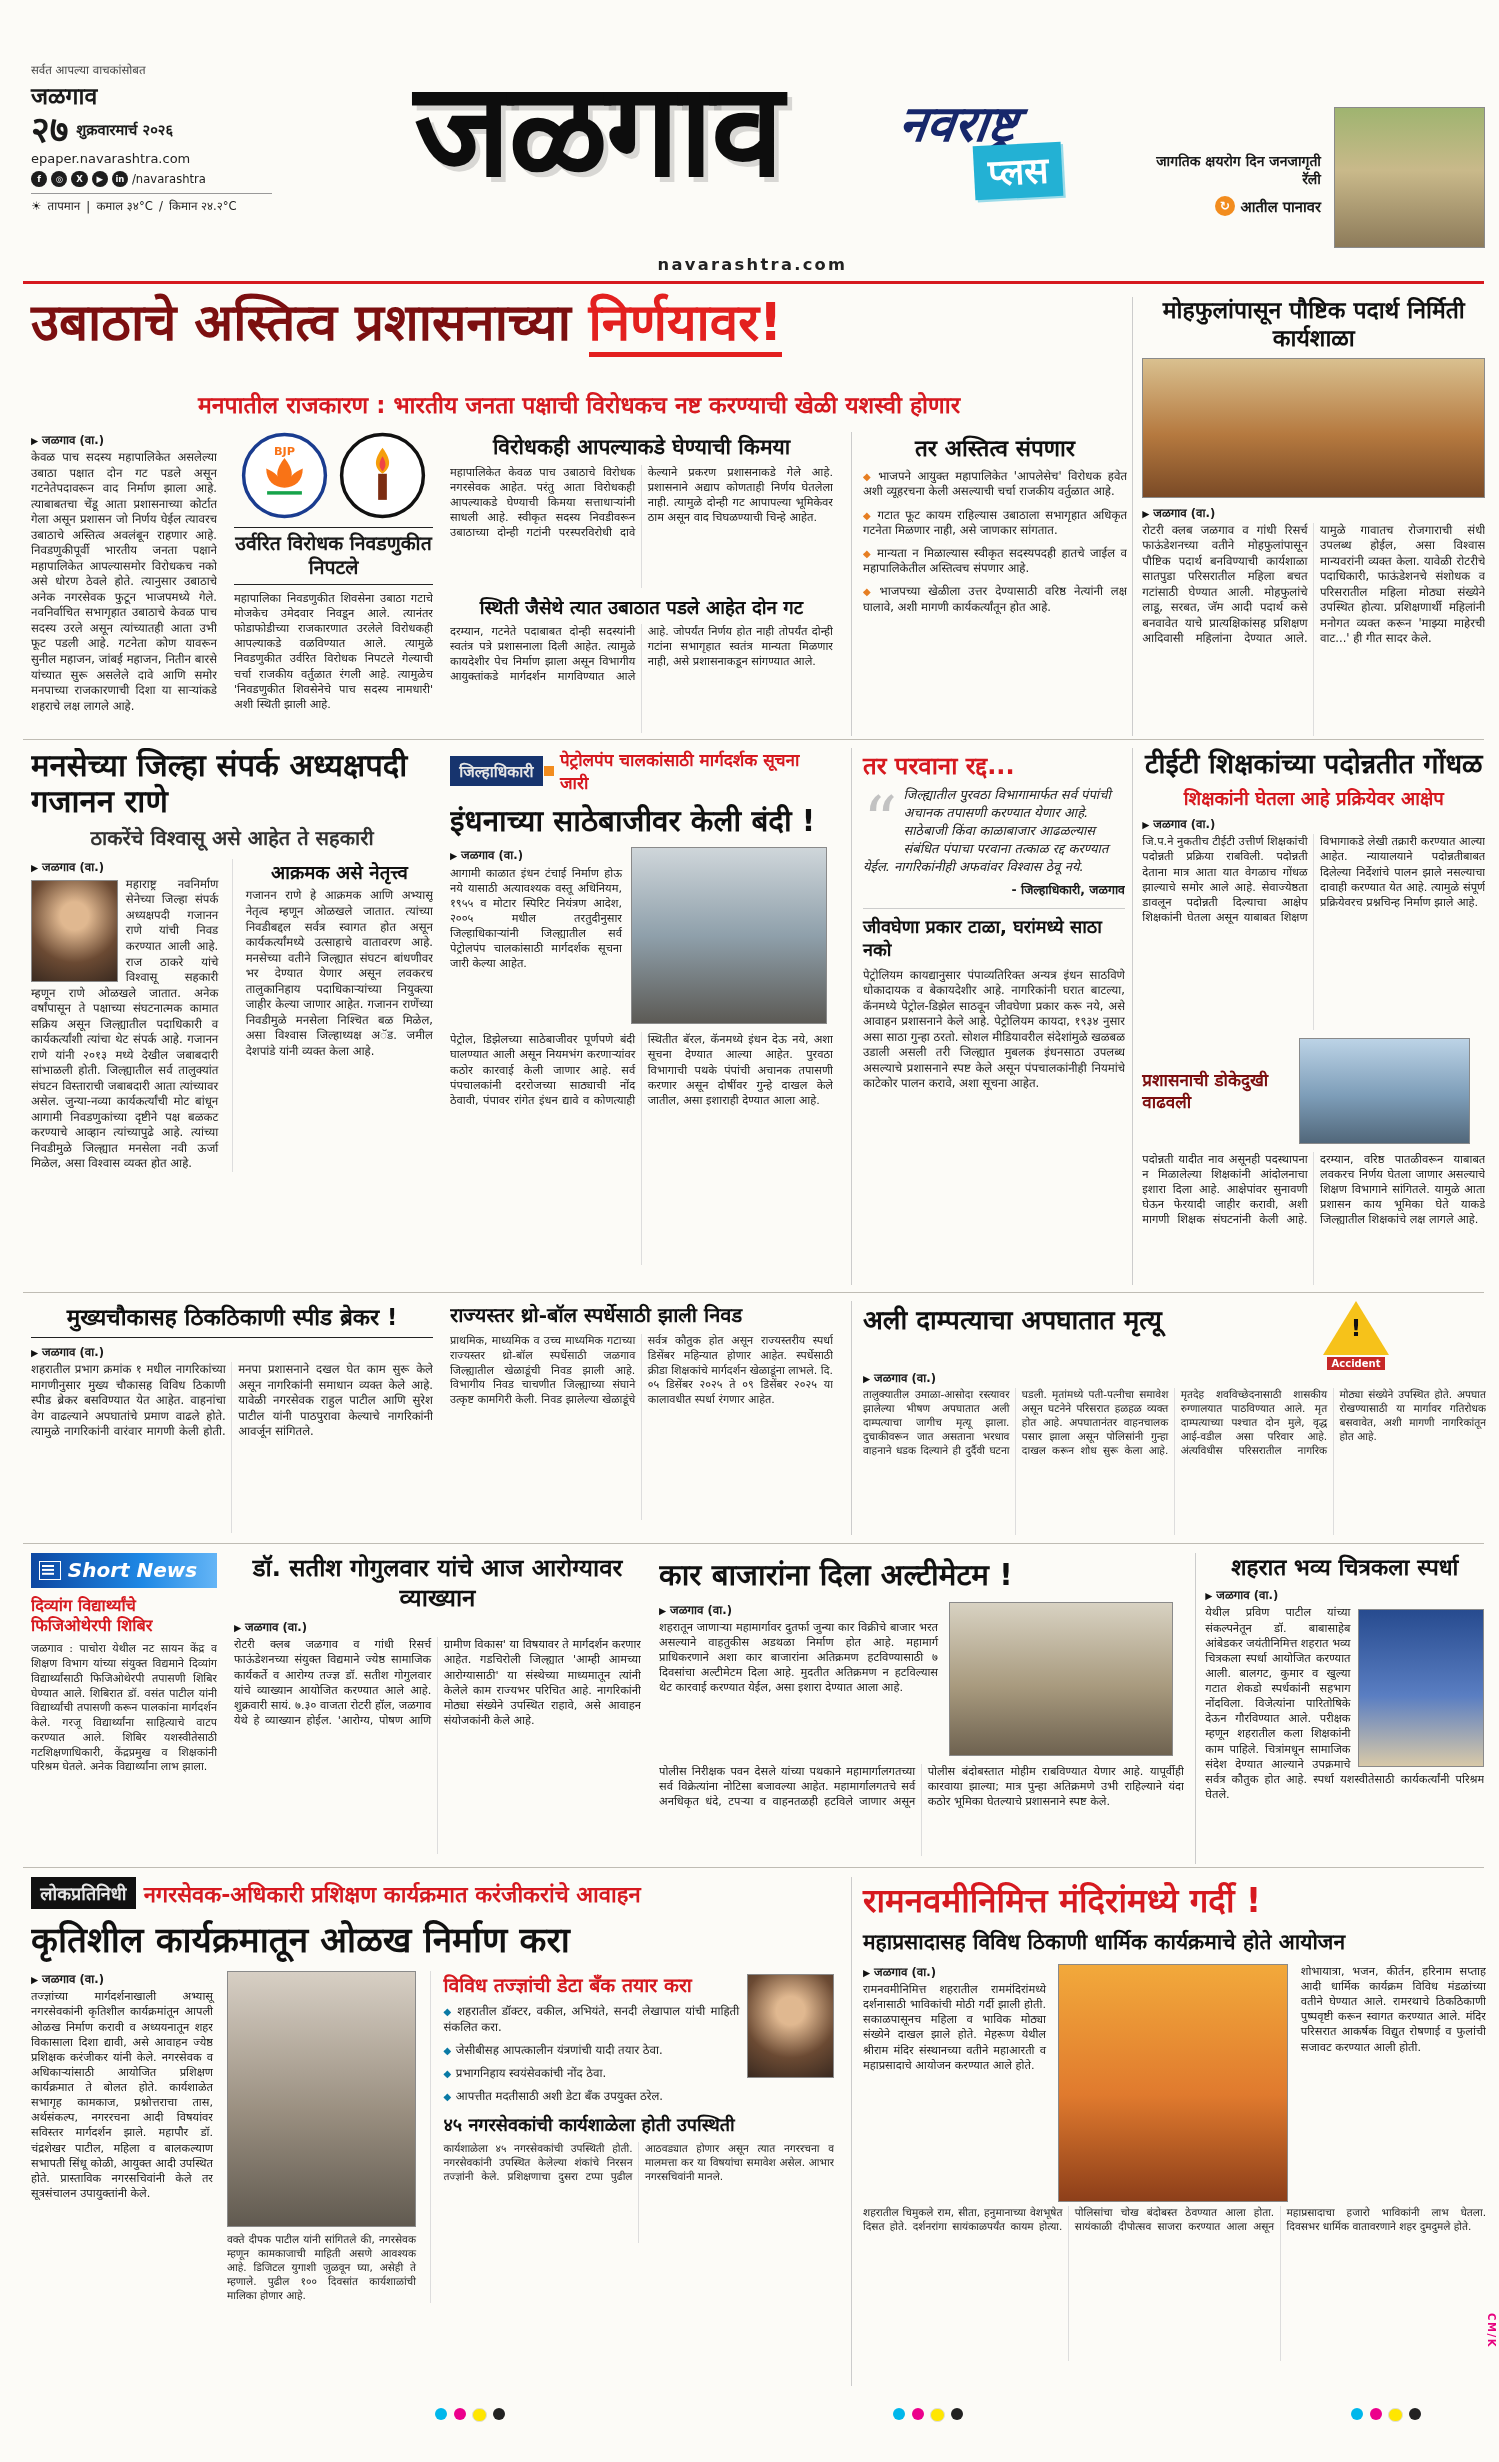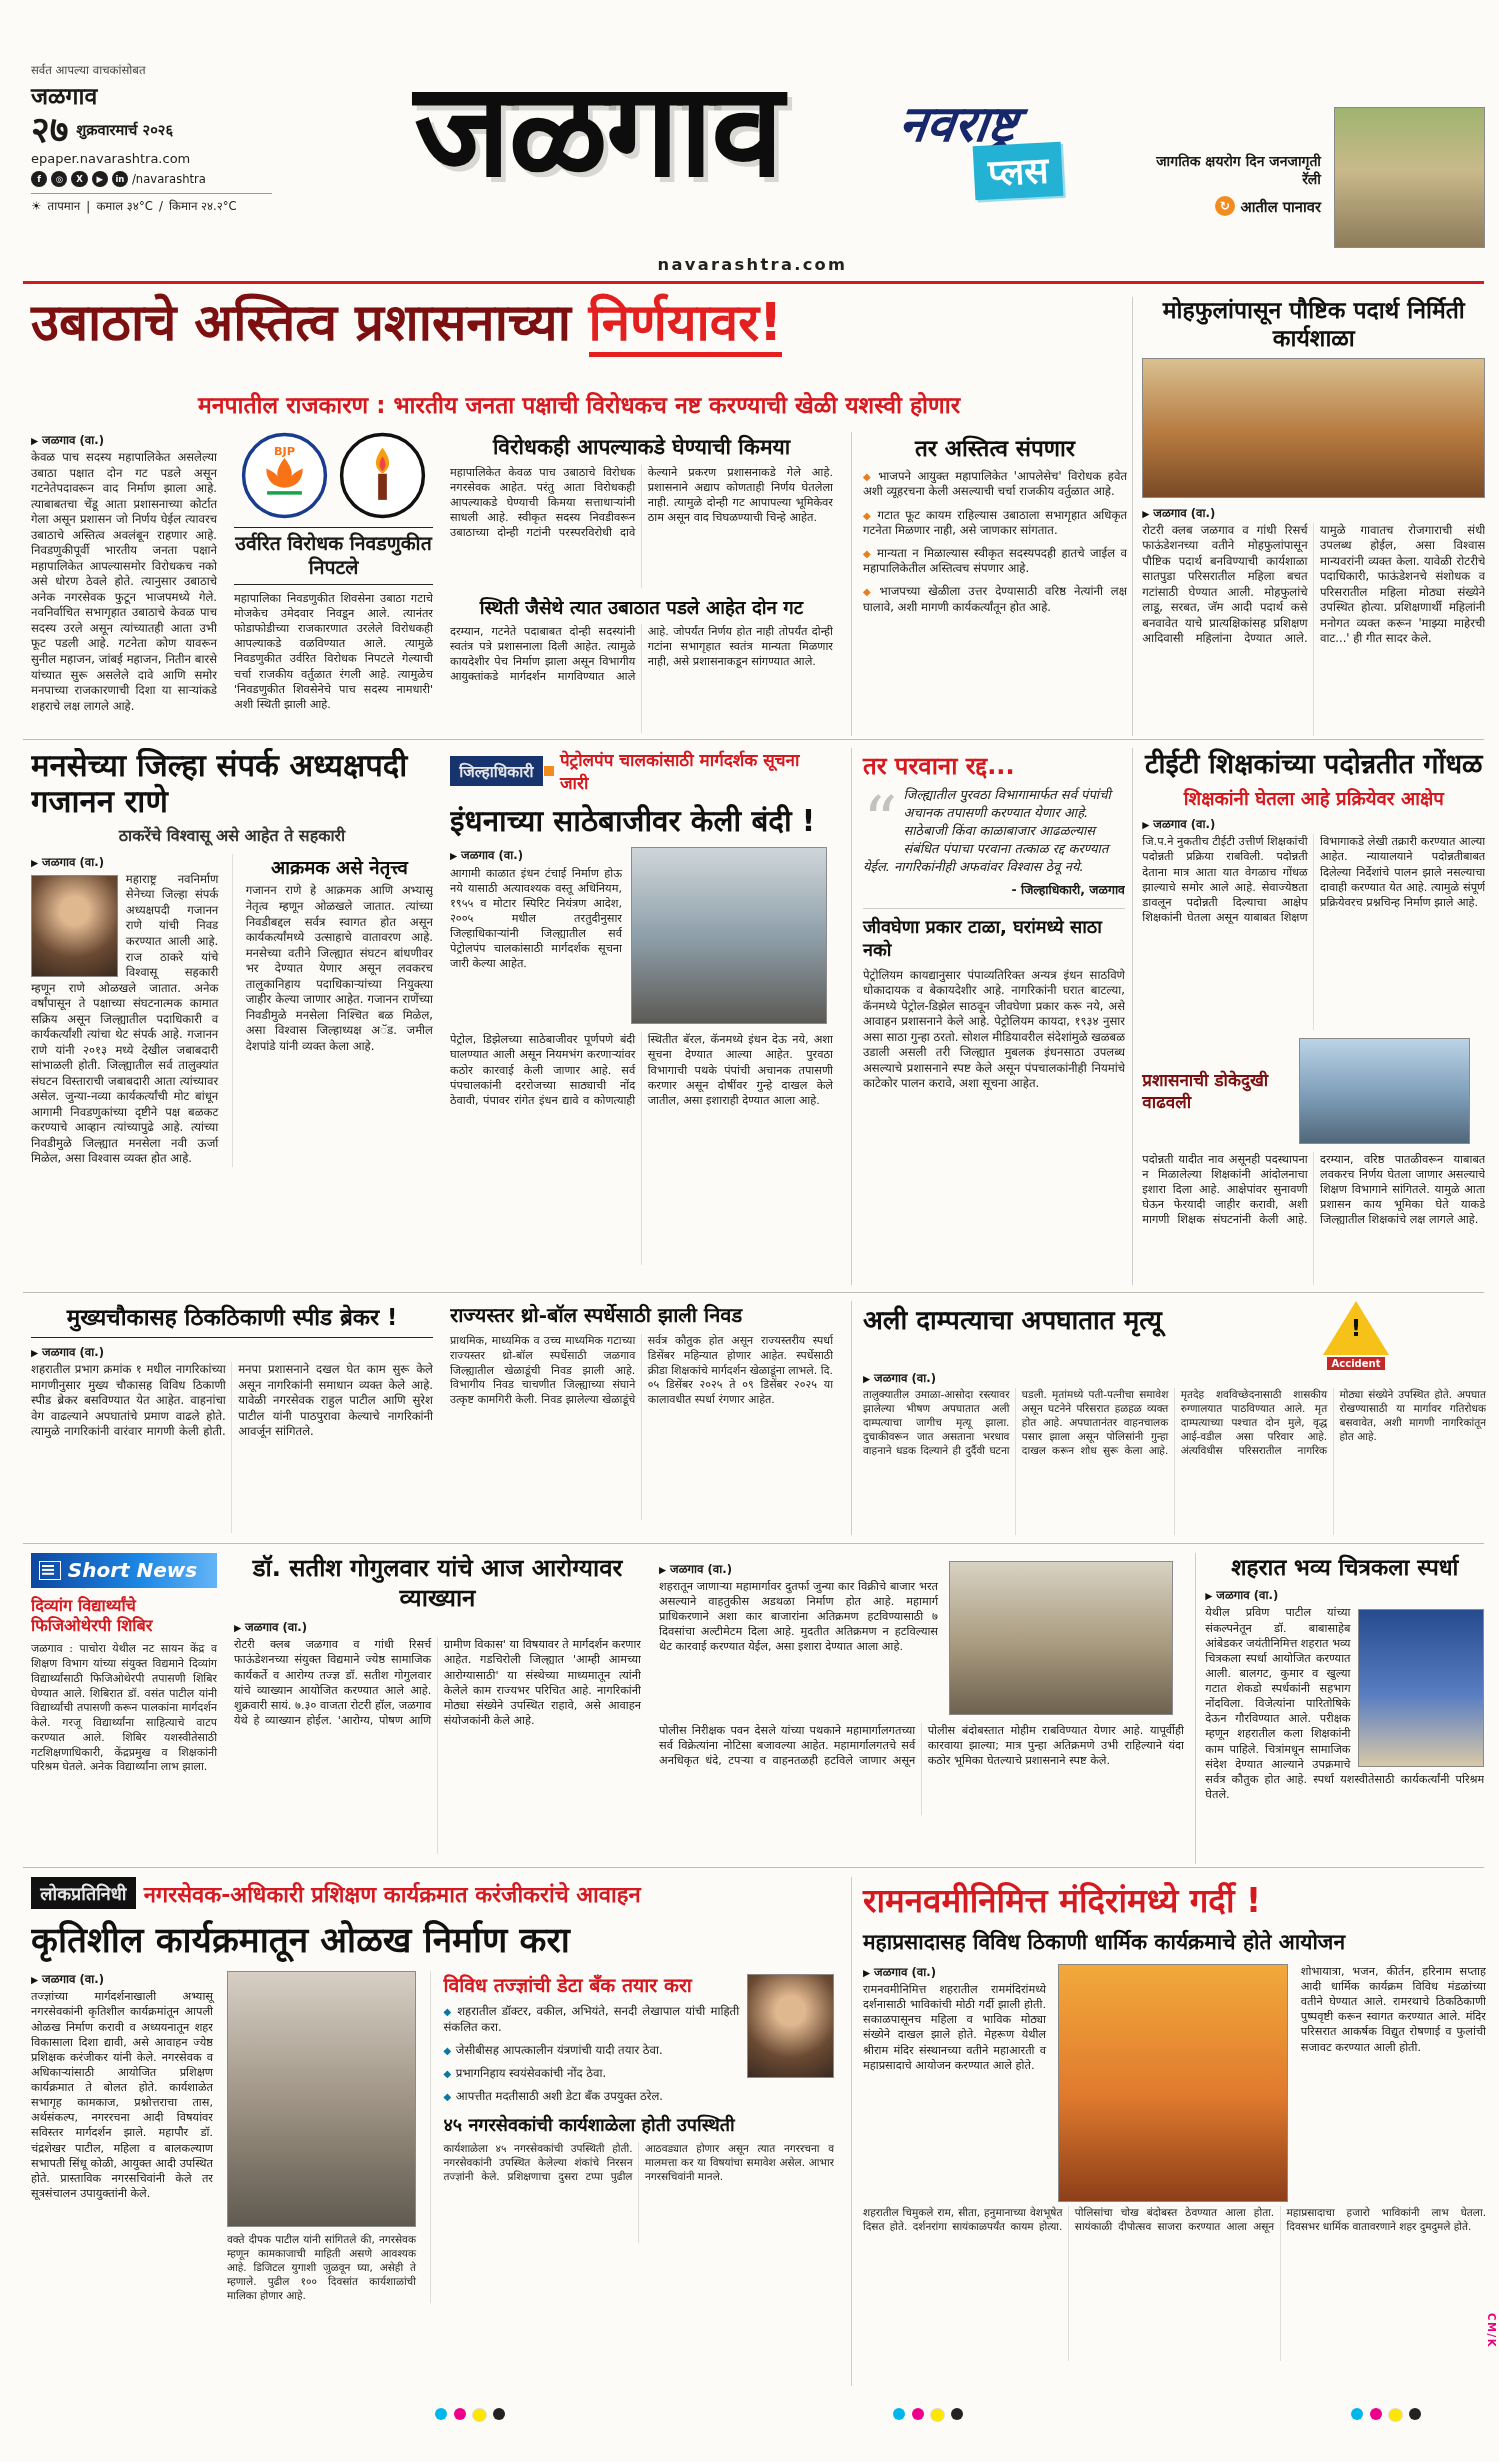--- a/index.html
+++ b/index.html
@@ -188,21 +188,21 @@
     <div class="sect-title c" style="font-size:23px;line-height:1.2;">मोहफुलांपासून पौष्टिक पदार्थ निर्मिती कार्यशाळा</div>
     <div class="photo ph-workshop" style="width:100%;height:140px;margin:6.2px 0;"></div>
     <div class="byline"><span class="tri">▶</span><span>जळगाव (वा.)</span></div>
     <div class="body cols2" style="height:233px;">रोटरी क्लब जळगाव व गांधी रिसर्च फाऊंडेशनच्या वतीने मोहफुलांपासून पौष्टिक पदार्थ बनविण्याची कार्यशाळा सातपुडा परिसरातील महिला बचत गटांसाठी घेण्यात आली. मोहफुलांचे लाडू, सरबत, जॅम आदी पदार्थ कसे बनवावेत याचे प्रात्यक्षिकांसह प्रशिक्षण आदिवासी महिलांना देण्यात आले. यामुळे गावातच रोजगाराची संधी उपलब्ध होईल, असा विश्वास मान्यवरांनी व्यक्त केला. यावेळी रोटरीचे पदाधिकारी, फाऊंडेशनचे संशोधक व परिसरातील महिला मोठ्या संख्येने उपस्थित होत्या. प्रशिक्षणार्थी महिलांनी मनोगत व्यक्त करून 'माझ्या माहेरची वाट...' ही गीत सादर केले.</div>
   </div>
 
   <div class="hr" style="top:739px;"></div>
 
   <div class="abs overflow" style="left:31px;top:748px;width:402px;height:537px;">
     <div class="sect-title" style="font-size:31px;line-height:1.15;">मनसेच्या जिल्हा संपर्क अध्यक्षपदी गजानन राणे</div>
-    <div class="sect-title c" style="font-size:16px;margin-top:4.7px;color:#333;">ठाकरेंचे विश्वासू असे आहेत ते सहकारी</div>
+    <div class="sect-title c" style="font-size:20px;margin-top:4.7px;color:#333;">ठाकरेंचे विश्वासू असे आहेत ते सहकारी</div>
     <div style="display:flex;gap:14px;margin-top:7.8px;">
       <div style="width:194px;">
         <div class="byline"><span class="tri">▶</span><span>जळगाव (वा.)</span></div>
         <div class="photo ph-face portrait" style="width:87px;height:102px;"></div>
         <div class="body">महाराष्ट्र नवनिर्माण सेनेच्या जिल्हा संपर्क अध्यक्षपदी गजानन राणे यांची निवड करण्यात आली आहे. राज ठाकरे यांचे विश्वासू सहकारी म्हणून राणे ओळखले जातात. अनेक वर्षांपासून ते पक्षाच्या संघटनात्मक कामात सक्रिय असून जिल्ह्यातील पदाधिकारी व कार्यकर्त्यांशी त्यांचा थेट संपर्क आहे. गजानन राणे यांनी २०१३ मध्ये देखील जबाबदारी सांभाळली होती. जिल्ह्यातील सर्व तालुक्यांत संघटन विस्ताराची जबाबदारी आता त्यांच्यावर असेल. जुन्या-नव्या कार्यकर्त्यांची मोट बांधून आगामी निवडणुकांच्या दृष्टीने पक्ष बळकट करण्याचे आव्हान त्यांच्यापुढे आहे. त्यांच्या निवडीमुळे जिल्ह्यात मनसेला नवी ऊर्जा मिळेल, असा विश्वास व्यक्त होत आहे.</div>
       </div>
       <div style="width:194px;border-left:0.8px solid #ddd;padding-left:12.4px;">
         <div class="sect-title c" style="font-size:18.6px;margin-bottom:4.7px;">आक्रमक असे नेतृत्त्व</div>
         <div class="body">गजानन राणे हे आक्रमक आणि अभ्यासू नेतृत्व म्हणून ओळखले जातात. त्यांच्या निवडीबद्दल सर्वत्र स्वागत होत असून कार्यकर्त्यांमध्ये उत्साहाचे वातावरण आहे. मनसेच्या वतीने जिल्ह्यात संघटन बांधणीवर भर देण्यात येणार असून लवकरच तालुकानिहाय पदाधिकाऱ्यांच्या नियुक्त्या जाहीर केल्या जाणार आहेत. गजानन राणेंच्या निवडीमुळे मनसेला निश्चित बळ मिळेल, असा विश्वास जिल्हाध्यक्ष अॅड. जमील देशपांडे यांनी व्यक्त केला आहे.</div>
       </div>
@@ -286,20 +286,21 @@
     <div class="body" style="font-size:11px;margin-top:6.2px;">जळगाव : पाचोरा येथील नट सायन केंद्र व शिक्षण विभाग यांच्या संयुक्त विद्यमाने दिव्यांग विद्यार्थ्यांसाठी फिजिओथेरपी तपासणी शिबिर घेण्यात आले. शिबिरात डॉ. वसंत पाटील यांनी विद्यार्थ्यांची तपासणी करून पालकांना मार्गदर्शन केले. गरजू विद्यार्थ्यांना साहित्याचे वाटप करण्यात आले. शिबिर यशस्वीतेसाठी गटशिक्षणाधिकारी, केंद्रप्रमुख व शिक्षकांनी परिश्रम घेतले. अनेक विद्यार्थ्यांना लाभ झाला.</div>
   </div>
 
   <div class="abs overflow" style="left:234px;top:1553px;width:407px;height:311px;">
     <div class="sect-title c" style="font-size:24px;line-height:1.25;">डॉ. सतीश गोगुलवार यांचे आज आरोग्यावर व्याख्यान</div>
     <div class="byline" style="margin-top:6.2px;"><span class="tri">▶</span><span>जळगाव (वा.)</span></div>
     <div class="body cols2" style="font-size:11.3px;height:217px;">रोटरी क्लब जळगाव व गांधी रिसर्च फाऊंडेशनच्या संयुक्त विद्यमाने ज्येष्ठ सामाजिक कार्यकर्ते व आरोग्य तज्ज्ञ डॉ. सतीश गोगुलवार यांचे व्याख्यान आयोजित करण्यात आले आहे. शुक्रवारी सायं. ७.३० वाजता रोटरी हॉल, जळगाव येथे हे व्याख्यान होईल. 'आरोग्य, पोषण आणि ग्रामीण विकास' या विषयावर ते मार्गदर्शन करणार आहेत. गडचिरोली जिल्ह्यात 'आम्ही आमच्या आरोग्यासाठी' या संस्थेच्या माध्यमातून त्यांनी केलेले काम राज्यभर परिचित आहे. नागरिकांनी मोठ्या संख्येने उपस्थित राहावे, असे आवाहन संयोजकांनी केले आहे.</div>
   </div>
 
   <div class="abs overflow" style="left:659px;top:1553px;width:525px;height:311px;">
+    <div class="sect-title" style="font-size:29.5px;">कार बाजारांना दिला अल्टीमेटम !</div>
     <div style="display:flex;gap:11px;margin-top:7.8px;">
       <div style="width:279px;">
         <div class="byline"><span class="tri">▶</span><span>जळगाव (वा.)</span></div>
         <div class="body" style="font-size:11.3px;">शहरातून जाणाऱ्या महामार्गावर दुतर्फा जुन्या कार विक्रीचे बाजार भरत असल्याने वाहतुकीस अडथळा निर्माण होत आहे. महामार्ग प्राधिकरणाने अशा कार बाजारांना अतिक्रमण हटविण्यासाठी ७ दिवसांचा अल्टीमेटम दिला आहे. मुदतीत अतिक्रमण न हटविल्यास थेट कारवाई करण्यात येईल, असा इशारा देण्यात आला आहे.</div>
       </div>
       <div class="photo ph-car" style="width:224px;height:154px;"></div>
     </div>
     <div class="body cols2" style="font-size:11.3px;margin-top:7.8px;height:92px;">पोलीस निरीक्षक पवन देसले यांच्या पथकाने महामार्गालगतच्या सर्व विक्रेत्यांना नोटिसा बजावल्या आहेत. महामार्गालगतचे सर्व अनधिकृत धंदे, टपऱ्या व वाहनतळही हटविले जाणार असून पोलीस बंदोबस्तात मोहीम राबविण्यात येणार आहे. यापूर्वीही कारवाया झाल्या; मात्र पुन्हा अतिक्रमणे उभी राहिल्याने यंदा कठोर भूमिका घेतल्याचे प्रशासनाने स्पष्ट केले.</div>
   </div>
 

